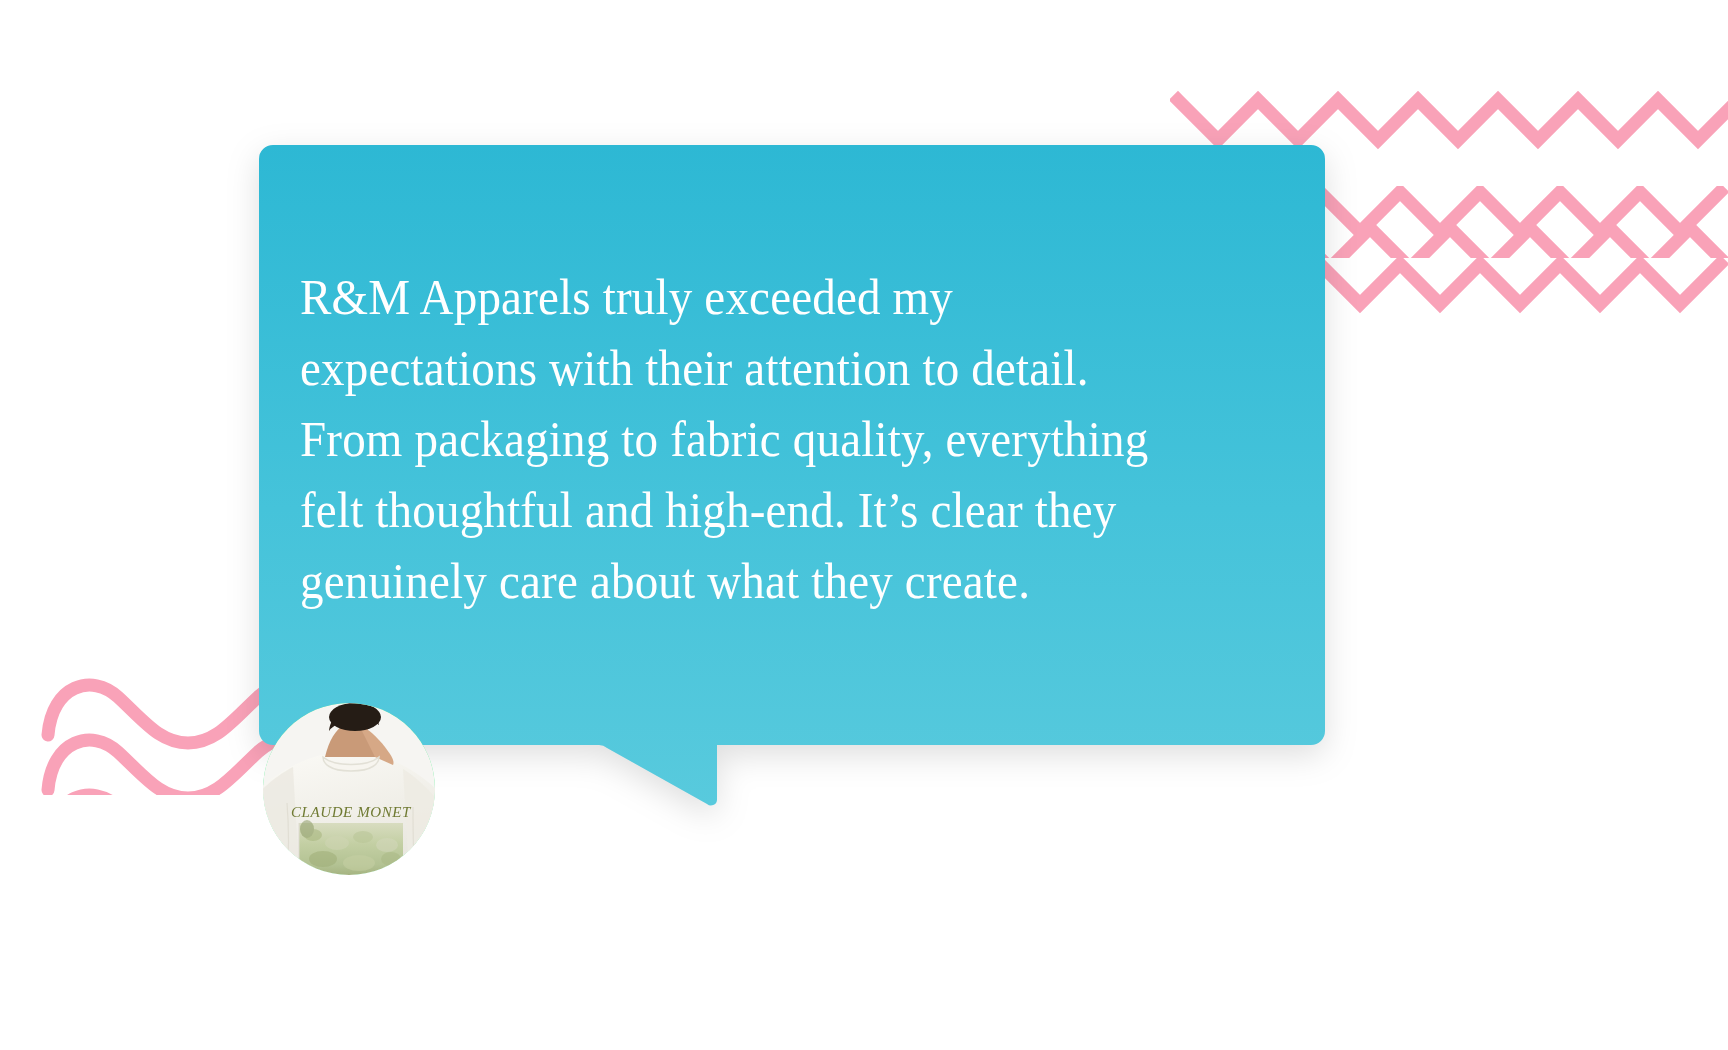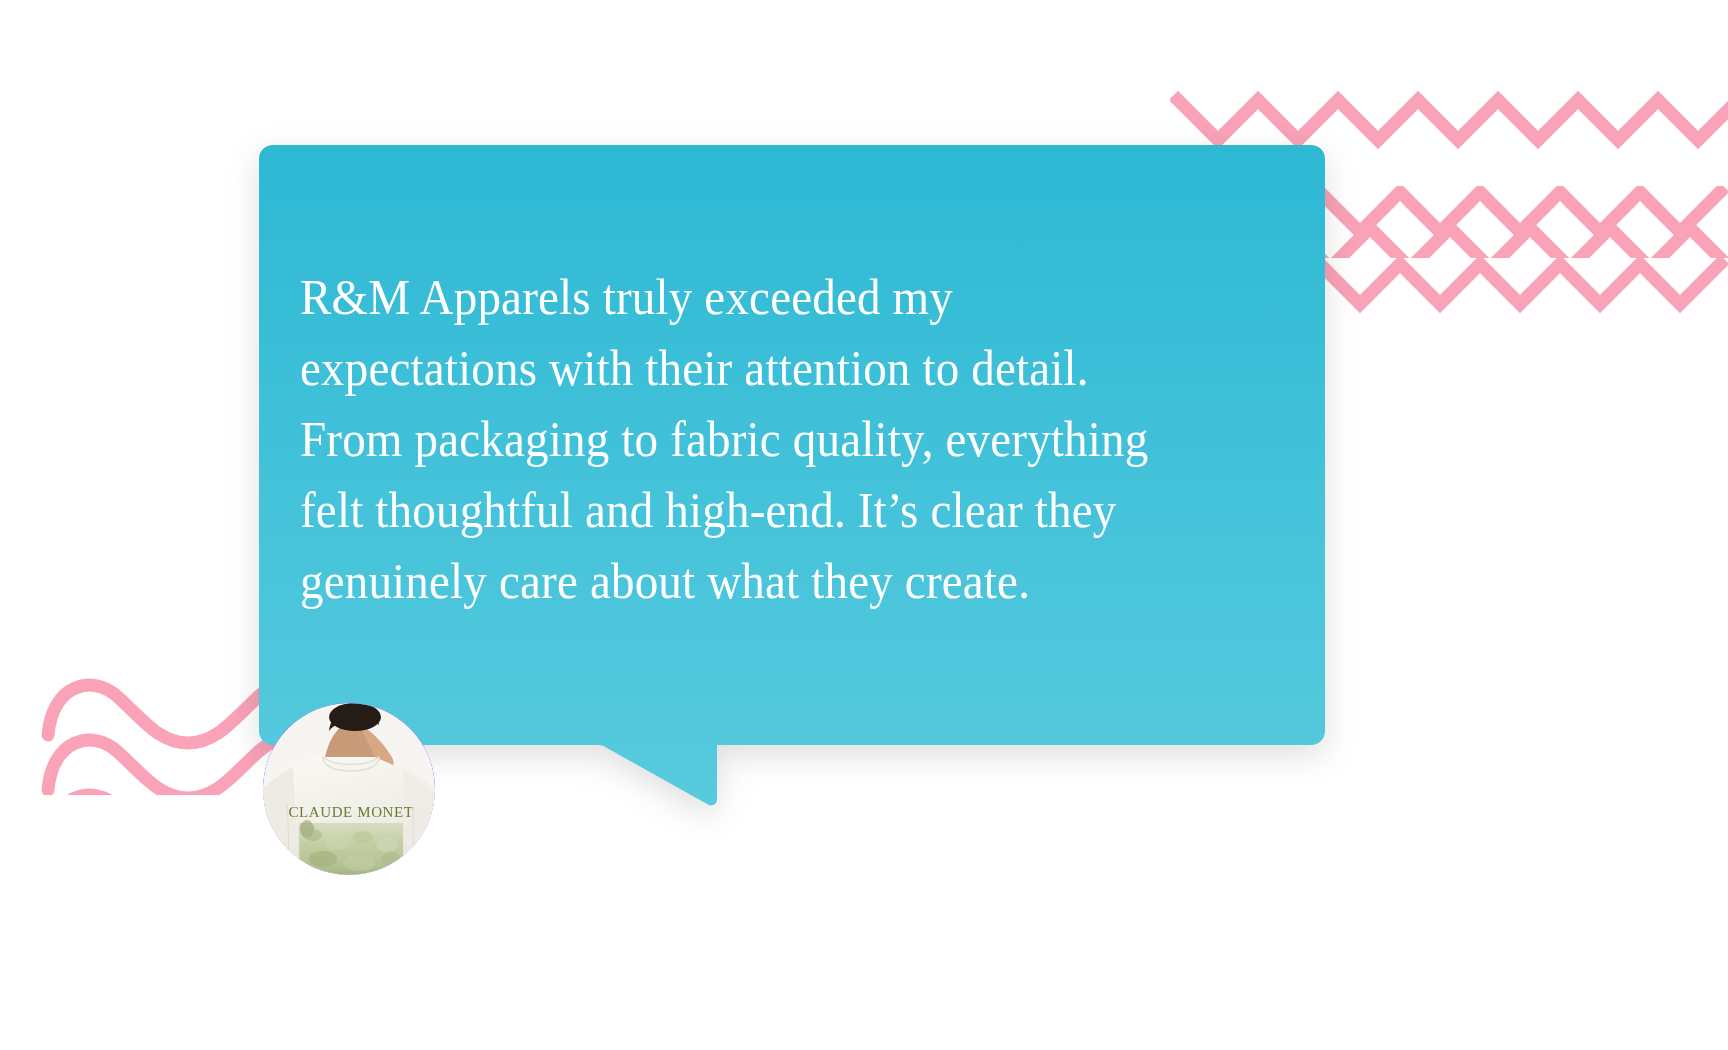--- a/index.html
+++ b/index.html
@@ -79,21 +79,22 @@
   
   .avatar {
     position: absolute;
     left: 263px;
     top: 703px;
     width: 172px;
     height: 172px;
     border-radius: 50%;
     overflow: hidden;
     z-index: 6;
-    background: #8b5cf6;
+    background: #86efac;
+    font-style: italic;
   }
   .avatar svg { display: block; }
 </style>
 </head>
 <body>
 
 <div id="stage">
 
   <div class="zigzag-group">
     <svg width="560" height="180" viewBox="0 0 560 180" fill="none" xmlns="http://www.w3.org/2000/svg">

